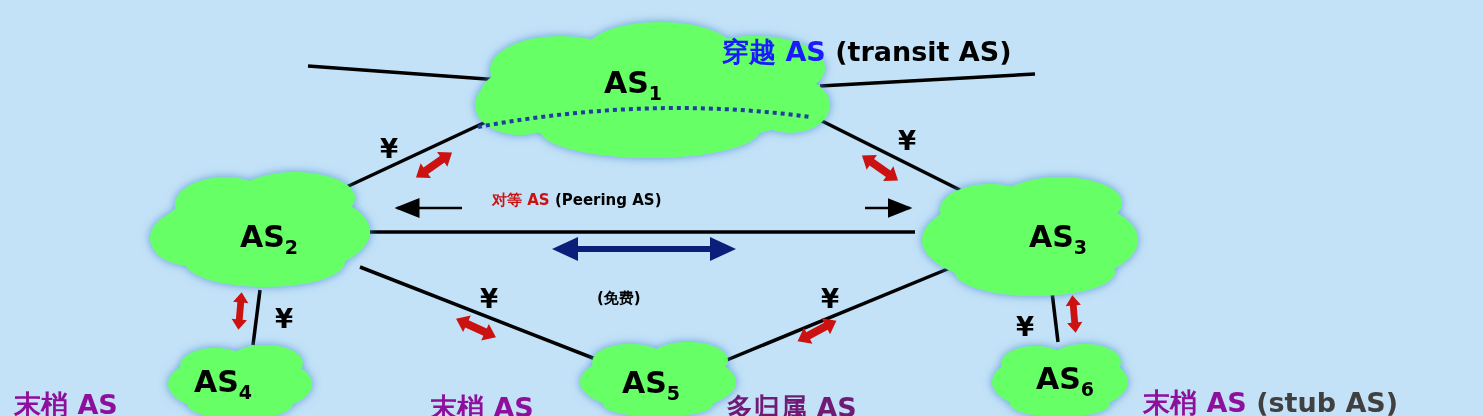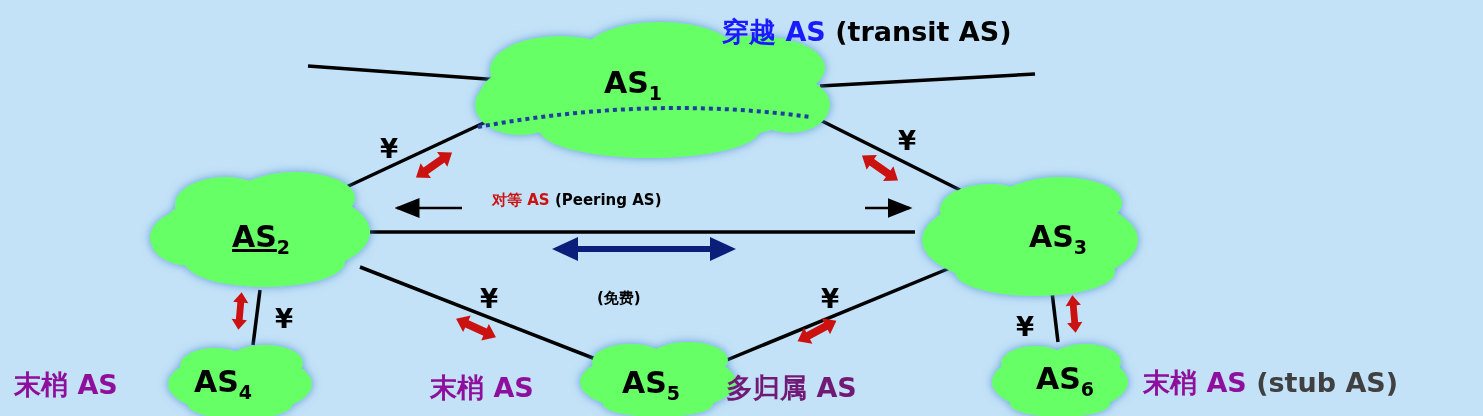--- a/index.html
+++ b/index.html
@@ -7,21 +7,21 @@
     width: 1483px; height: 416px; overflow: hidden;
     background: #c3e2f7;
     font-family: "DejaVu Sans", "Liberation Sans", sans-serif;
     position: relative;
   }
   svg#diagram { position: absolute; left: 0; top: 0; }
   .lbl { position: absolute; font-weight: bold; white-space: nowrap; line-height: 1; }
   .node-label { font-size: 30px; color: #000; }
   .node-label sub { font-size: 19px; vertical-align: -7px; }
   .yen { font-size: 26px; color: #000; }
-  .big { font-size: 27px; }
+  .big { font-size: 27px; margin-top: 20px; }
   .mid { font-size: 15px; }
 </style>
 </head>
 <body>
 
 <svg id="diagram" width="1483" height="416" viewBox="0 0 1483 416">
   <defs>
     <filter id="glow" x="-20%" y="-20%" width="140%" height="140%">
       <feGaussianBlur in="SourceAlpha" stdDeviation="5" result="b"></feGaussianBlur>
       <feFlood flood-color="#4f8fcf" flood-opacity="0.85"></feFlood>
@@ -107,21 +107,21 @@
 
   <use href="#redDbl" transform="translate(434,165) rotate(-35)"></use>
   <use href="#redDbl" transform="translate(880,168) rotate(35)"></use>
   <use href="#redDbl" transform="translate(240,311) rotate(95) scale(0.85)"></use>
   <use href="#redDbl" transform="translate(476,328) rotate(25)"></use>
   <use href="#redDbl" transform="translate(817,331) rotate(-28)"></use>
   <use href="#redDbl" transform="translate(1074,314) rotate(85) scale(0.85)"></use>
 </svg>
 
 <div class="lbl node-label" style="left:604px;top:68px;"><span>AS</span><sub>1</sub></div>
-<div class="lbl node-label" style="left:232px;top:222px;text-decoration:underline;"><span>AS</span><sub>2</sub></div>
+<div class="lbl node-label" style="left:240px;top:222px;"><span>AS</span><sub>2</sub></div>
 <div class="lbl node-label" style="left:1029px;top:222px;"><span>AS</span><sub>3</sub></div>
 <div class="lbl node-label" style="left:194px;top:367px;"><span>AS</span><sub>4</sub></div>
 <div class="lbl node-label" style="left:622px;top:368px;"><span>AS</span><sub>5</sub></div>
 <div class="lbl node-label" style="left:1036px;top:364px;"><span>AS</span><sub>6</sub></div>
 
 <div class="lbl yen" style="left:380px;top:136px;">¥</div>
 <div class="lbl yen" style="left:898px;top:128px;">¥</div>
 <div class="lbl yen" style="left:275px;top:306px;">¥</div>
 <div class="lbl yen" style="left:480px;top:286px;">¥</div>
 <div class="lbl yen" style="left:821px;top:286px;">¥</div>

